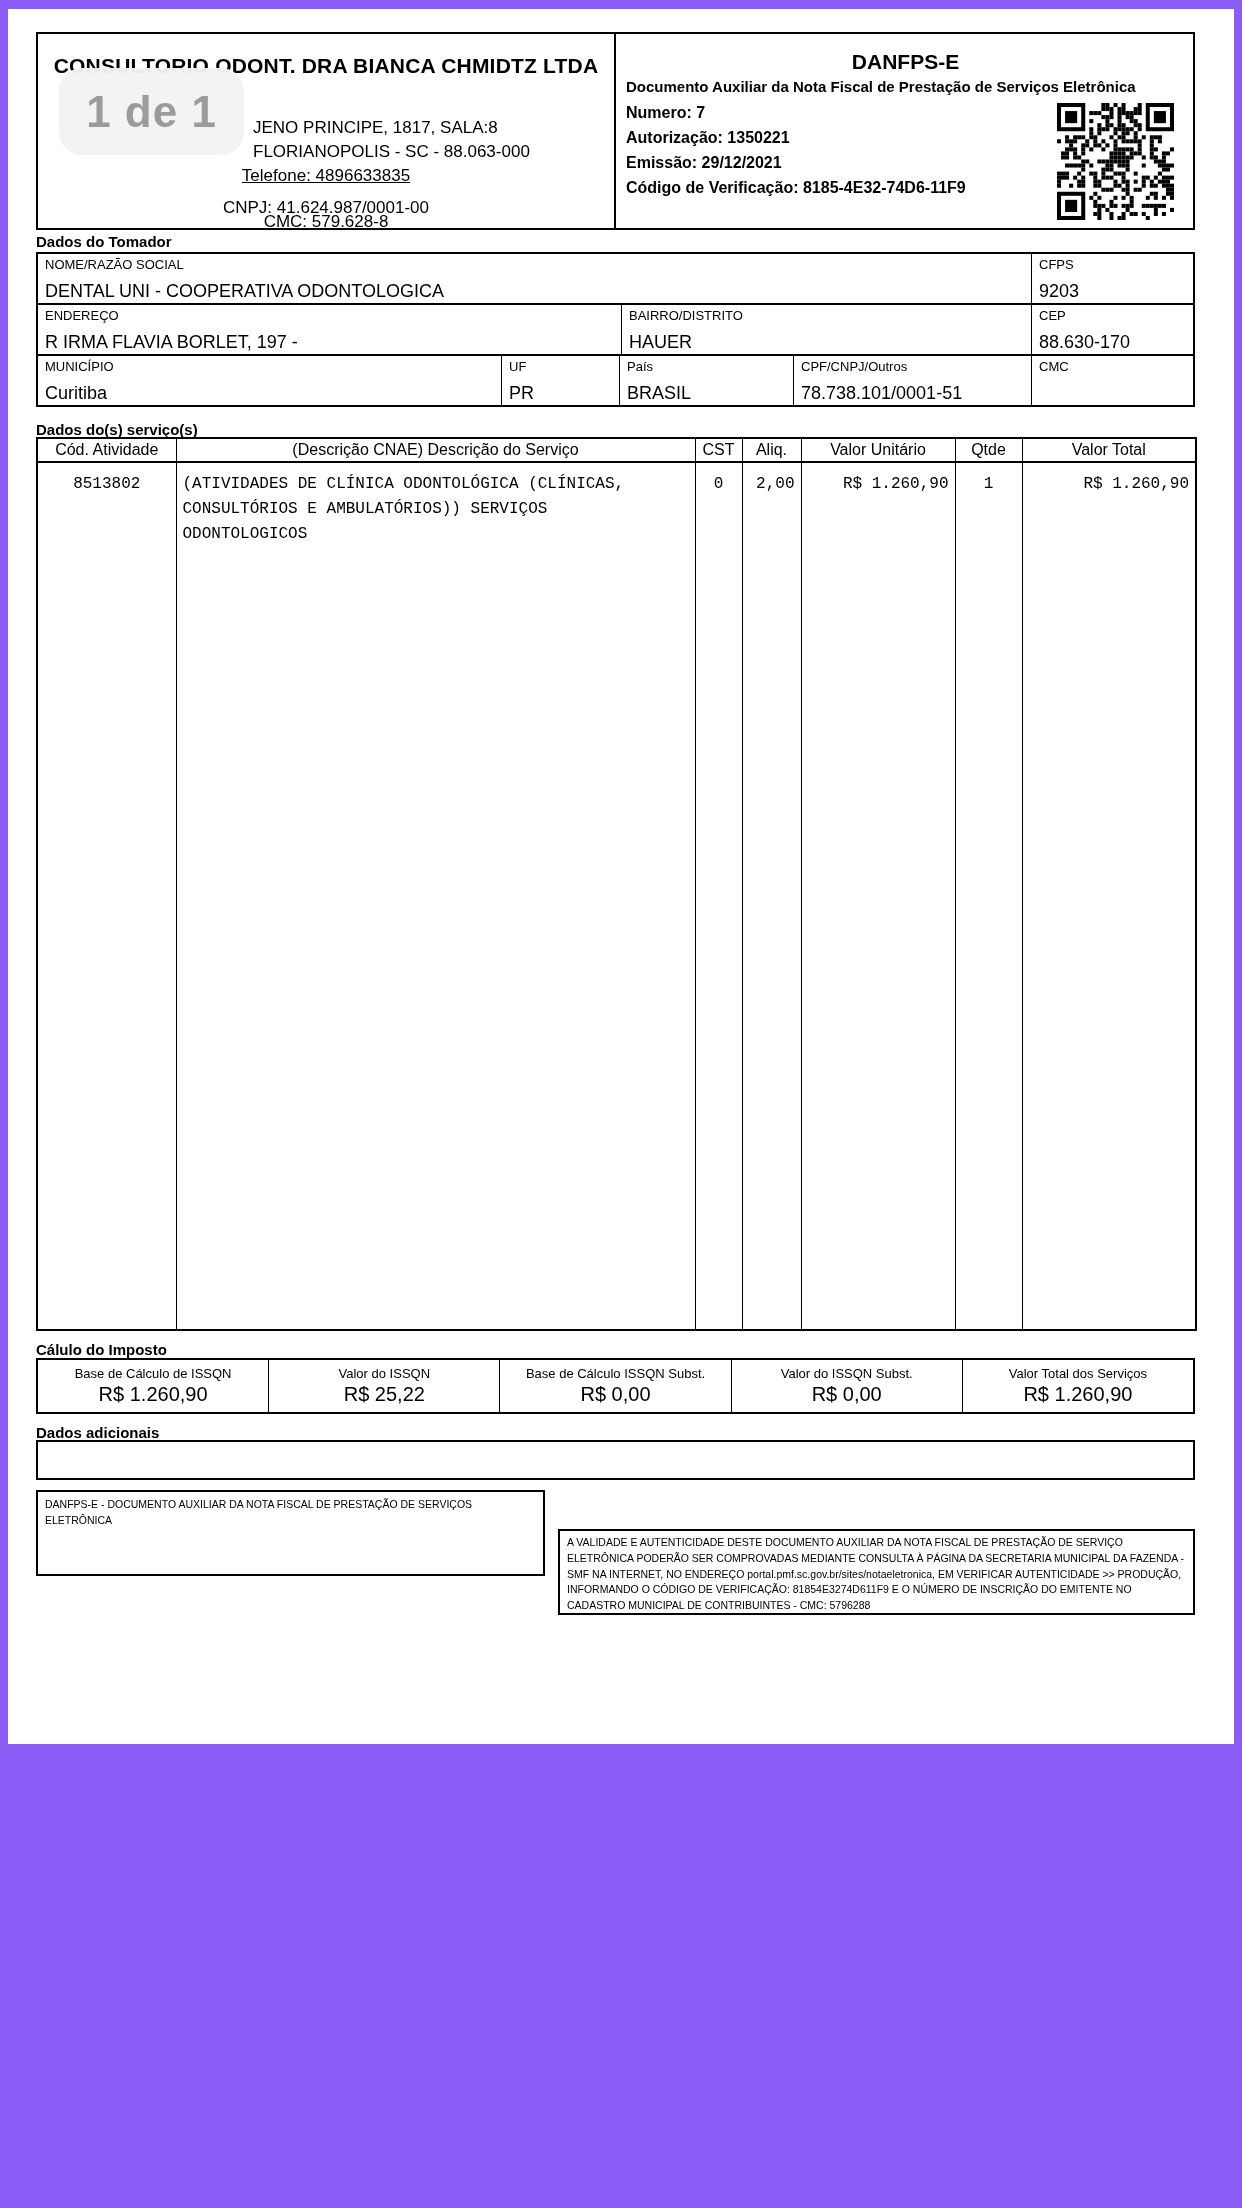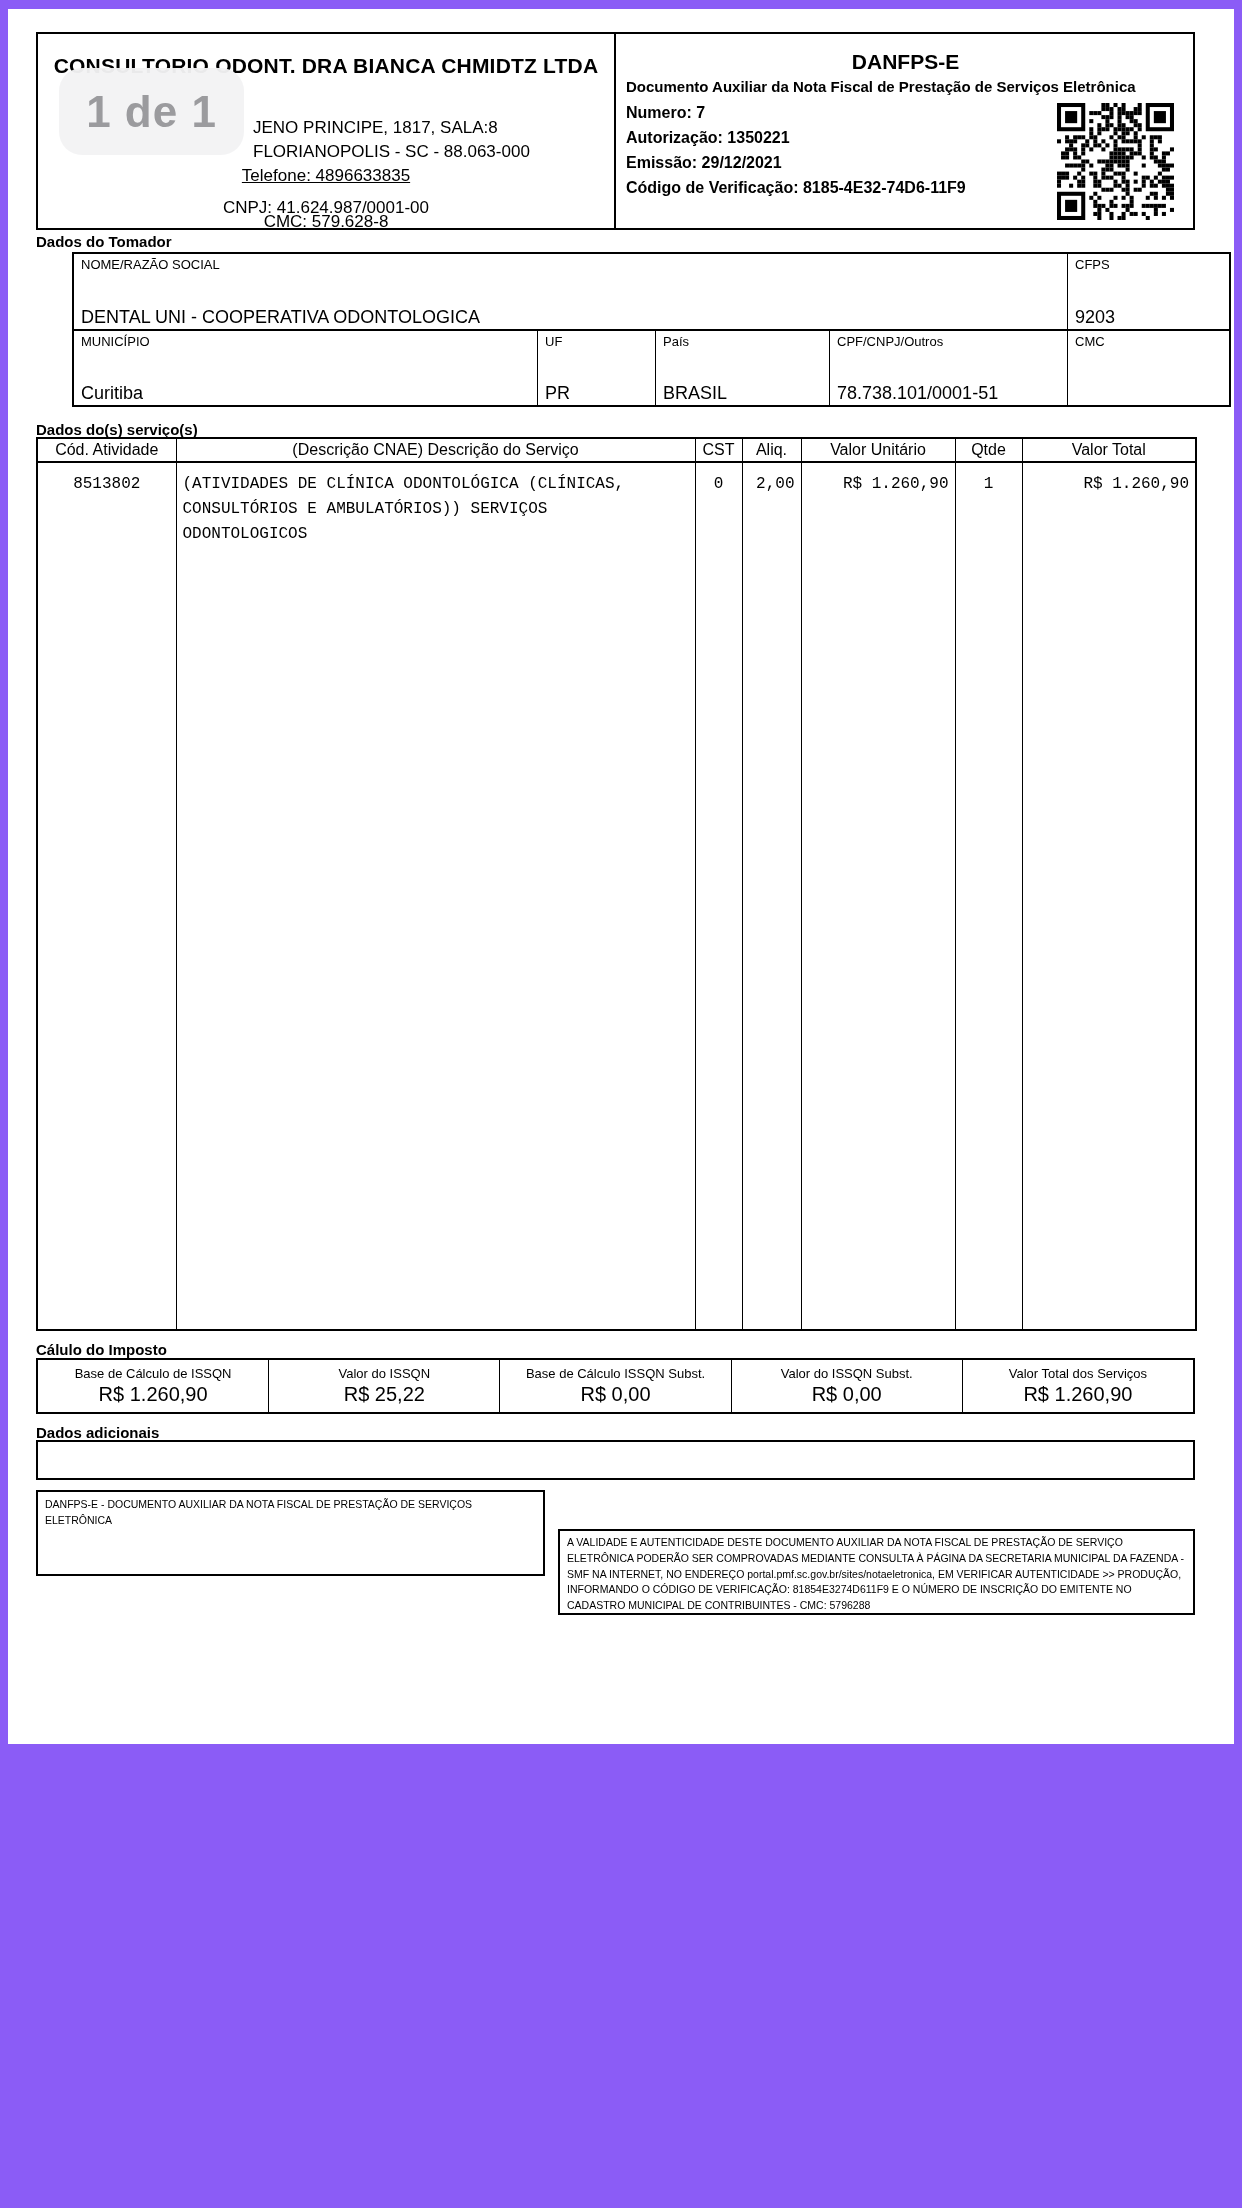--- a/index.html
+++ b/index.html
@@ -29,21 +29,21 @@
   .danfps-l2 { top:95px;  font-size:16px; }
   .danfps-l3 { top:120px; font-size:16px; }
   .danfps-l4 { top:145px; font-size:16px; }
   .qr { position:absolute; top:69px; right:19px; width:117px; height:117px; }
 
   
   .sec-label { position:absolute; left:28px; font-size:15px; font-weight:bold; white-space:nowrap; }
 
   
   .tom-box { position:absolute; left:28px; top:243px; width:1159px; height:155px; border:2px solid #000;
-             display:flex; flex-direction:column;margin-left:36px; }
+             display:flex; flex-direction:column; }
   .t-row { display:flex; flex:1; border-bottom:2px solid #000; }
   .t-row:last-child { border-bottom:none; }
   .t-cell { border-right:1px solid #000; padding:3px 7px 2px 7px; display:flex;
             flex-direction:column; justify-content:space-between; overflow:hidden; }
   .t-cell:last-child { border-right:none; }
   .t-label { font-size:13px; white-space:nowrap; }
   .t-value { font-size:18px; white-space:nowrap; line-height:20px; }
 
   
   .srv-table { position:absolute; left:28px; top:428px; width:1159px; height:894px;
@@ -415,20 +415,34 @@
         <div class="t-cell" style="flex:1;">
           <div class="t-label">NOME/RAZÃO SOCIAL</div>
           <div class="t-value">DENTAL UNI - COOPERATIVA ODONTOLOGICA</div>
         </div>
         <div class="t-cell" style="width:161px;">
           <div class="t-label">CFPS</div>
           <div class="t-value">9203</div>
         </div>
       </div>
       <div class="t-row">
+        <div class="t-cell" style="width:584px;">
+          <div class="t-label">ENDEREÇO</div>
+          <div class="t-value">R IRMA FLAVIA BORLET, 197 -</div>
+        </div>
+        <div class="t-cell" style="flex:1;">
+          <div class="t-label">BAIRRO/DISTRITO</div>
+          <div class="t-value">HAUER</div>
+        </div>
+        <div class="t-cell" style="width:161px;">
+          <div class="t-label">CEP</div>
+          <div class="t-value">88.630-170</div>
+        </div>
+      </div>
+      <div class="t-row">
         <div class="t-cell" style="width:464px;">
           <div class="t-label">MUNICÍPIO</div>
           <div class="t-value">Curitiba</div>
         </div>
         <div class="t-cell" style="width:118px;">
           <div class="t-label">UF</div>
           <div class="t-value">PR</div>
         </div>
         <div class="t-cell" style="width:174px;">
           <div class="t-label">País</div>

